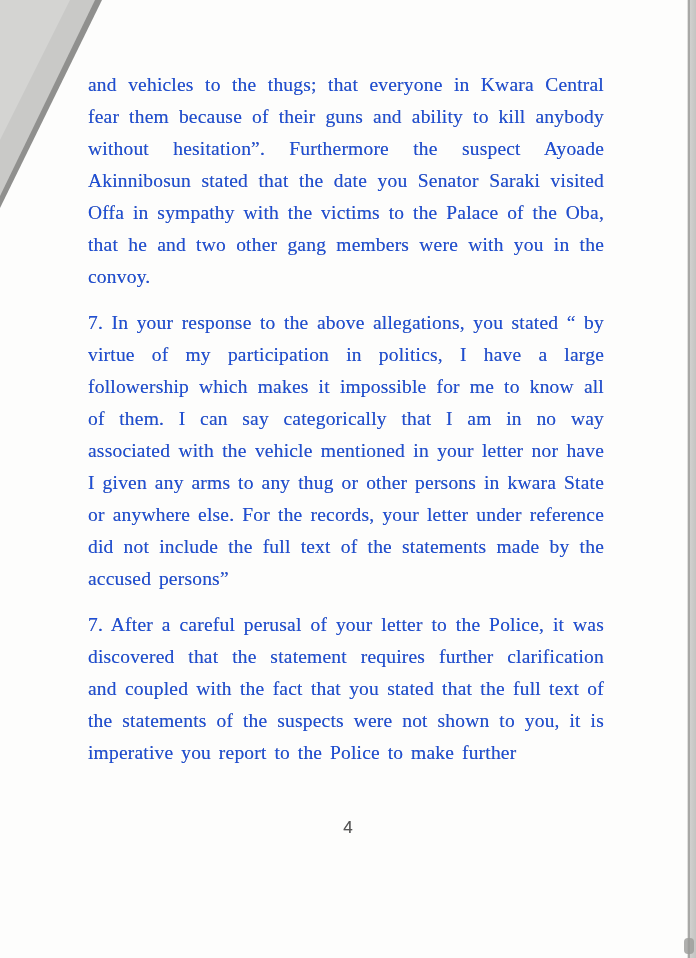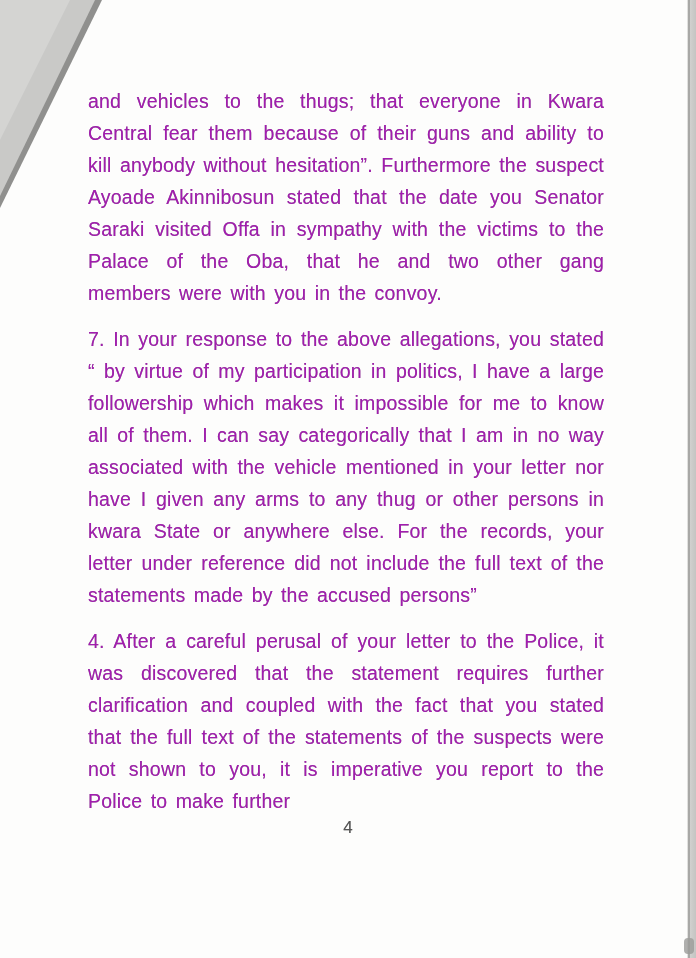--- a/index.html
+++ b/index.html
@@ -65,24 +65,25 @@
     position: absolute;
     top: 0;
     left: 0;
     width: 70px;
     height: 140px;
     background: #d4d4d2;
     clip-path: polygon(0 0, 70px 0, 0 140px);
   }
   .content {
     position: absolute;
-    top: 85px;
+    top: 69px;
     left: 88px;
     width: 516px;
-    color: #a21caf;
+    color: #1d4ed8;
+    font-family: Liberation Serif, serif;
   }
   .content p {
     margin: 0 0 14px 0;
     font-size: 19.5px;
     line-height: 32px;
     text-align: justify;
     letter-spacing: 0.2px;
     word-spacing: 0.14em;
     text-shadow: 0 0 0.5px rgba(70,70,70,0.55);
   }
@@ -106,17 +107,17 @@
   <div class="corner-fold-inner"></div>
   <div class="corner-fold-highlight"></div>
 
   <div class="edge-strip"></div>
   <div class="edge-line"></div>
   <div class="edge-blob"></div>
 
   <div class="content">
     <p>and vehicles to the thugs; that everyone in Kwara Central fear them because of their guns and ability to kill anybody without hesitation”. Furthermore the suspect Ayoade Akinnibosun stated that the date you Senator Saraki visited Offa in sympathy with the victims to the Palace of the Oba, that he and two other gang members were with you in the convoy.</p>
     <p>7. In your response to the above allegations, you stated “ by virtue of my participation in politics, I have a large followership which makes it impossible for me to know all of them. I can say categorically that I am in no way associated with the vehicle mentioned in your letter nor have I given any arms to any thug or other persons in kwara State or anywhere else. For the records, your letter under reference did not include the full text of the statements made by the accused persons”</p>
-    <p>4. After a careful perusal of your letter to the Police, it was discovered that the statement requires further clarification and coupled with the fact that you stated that the full text of the statements of the suspects were not shown to you, it is imperative you report to the Police to make further</p>
+    <p>7. After a careful perusal of your letter to the Police, it was discovered that the statement requires further clarification and coupled with the fact that you stated that the full text of the statements of the suspects were not shown to you, it is imperative you report to the Police to make further</p>
   </div>
 
   <div class="page-number">4</div>
 </div>
 
 </body></html>

